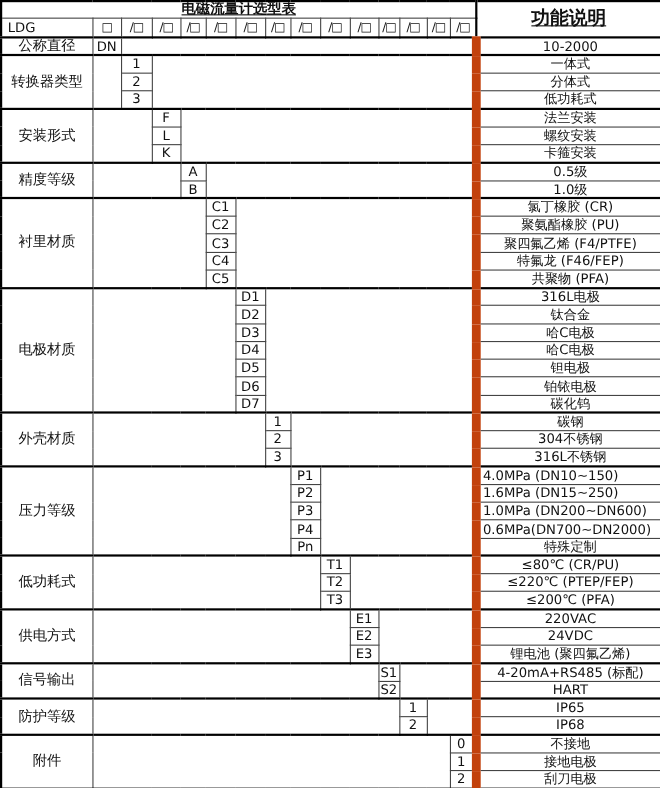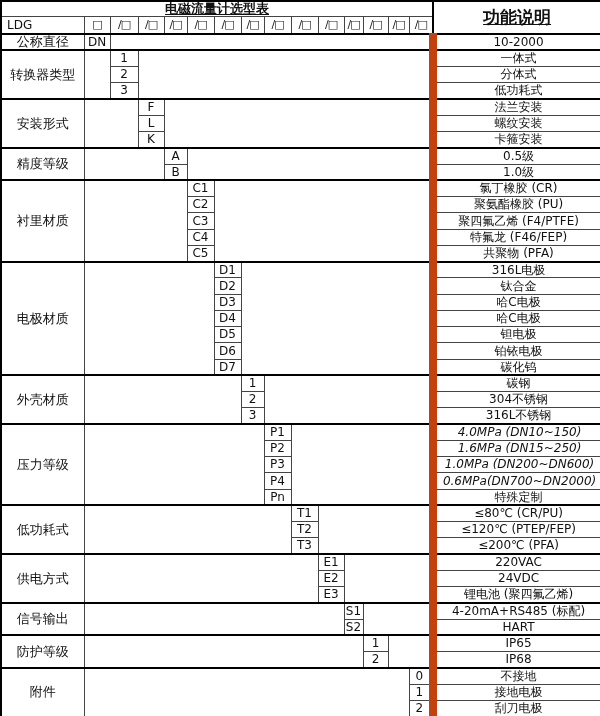--- a/index.html
+++ b/index.html
@@ -11,21 +11,21 @@
   tr{height:16.26px;}
   tr.title-row{height:15px;text-decoration:underline;}
   tr.ldg-row{height:18px;}
   tr.bs td{border-top:2px solid #000;}
   td.desc{border-left:8px solid #c2410c;}
   td.title-cell{font-size:13px;font-weight:bold;}
   td.desc-head{font-size:17px;font-weight:bold;border-left:2px solid #000;}
   td.lbl{font-size:13px;}
   td.ldg{text-align:left;padding-left:5px;}
   td.box{font-size:11px;letter-spacing:-1px;}
-  td.al{text-align:center;padding-left:2px;font-style:italic;}
+  td.al{text-align:left;padding-left:2px;}
 </style>
 </head>
 <body>
 
 <table>
 <colgroup>
   <col style="width:83px">
       <col style="width:26px">
   <col style="width:28px">
       <col style="width:26px">
@@ -216,21 +216,21 @@
 
 <tr class="bs">
   <td rowspan="3" class="lbl">低功耗式</td>
   <td rowspan="3" colspan="8"></td>
   <td>T1</td>
   <td rowspan="3" colspan="5"></td>
   <td class="desc">≤80℃ (CR/PU)</td>
 </tr>
 <tr>
         <td>T2</td>
-    <td class="desc">≤120℃ (PTEP/FEP)</td>
+    <td class="desc">≤220℃ (PTEP/FEP)</td>
       </tr>
 <tr>
         <td>T3</td>
     <td class="desc">≤200℃ (PFA)</td>
       </tr>
 
 <tr class="bs">
   <td rowspan="3" class="lbl">供电方式</td>
   <td rowspan="3" colspan="9"></td>
   <td>E1</td>

